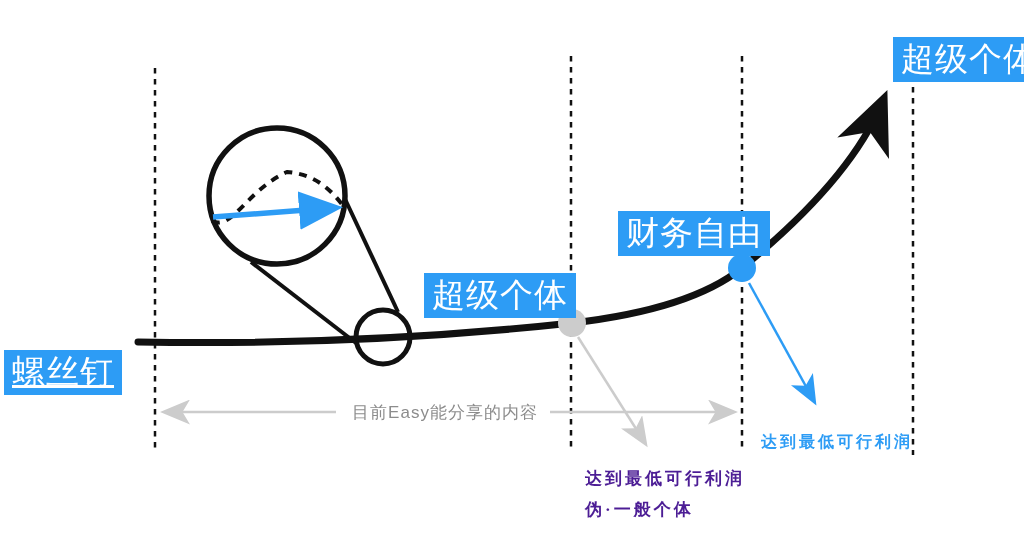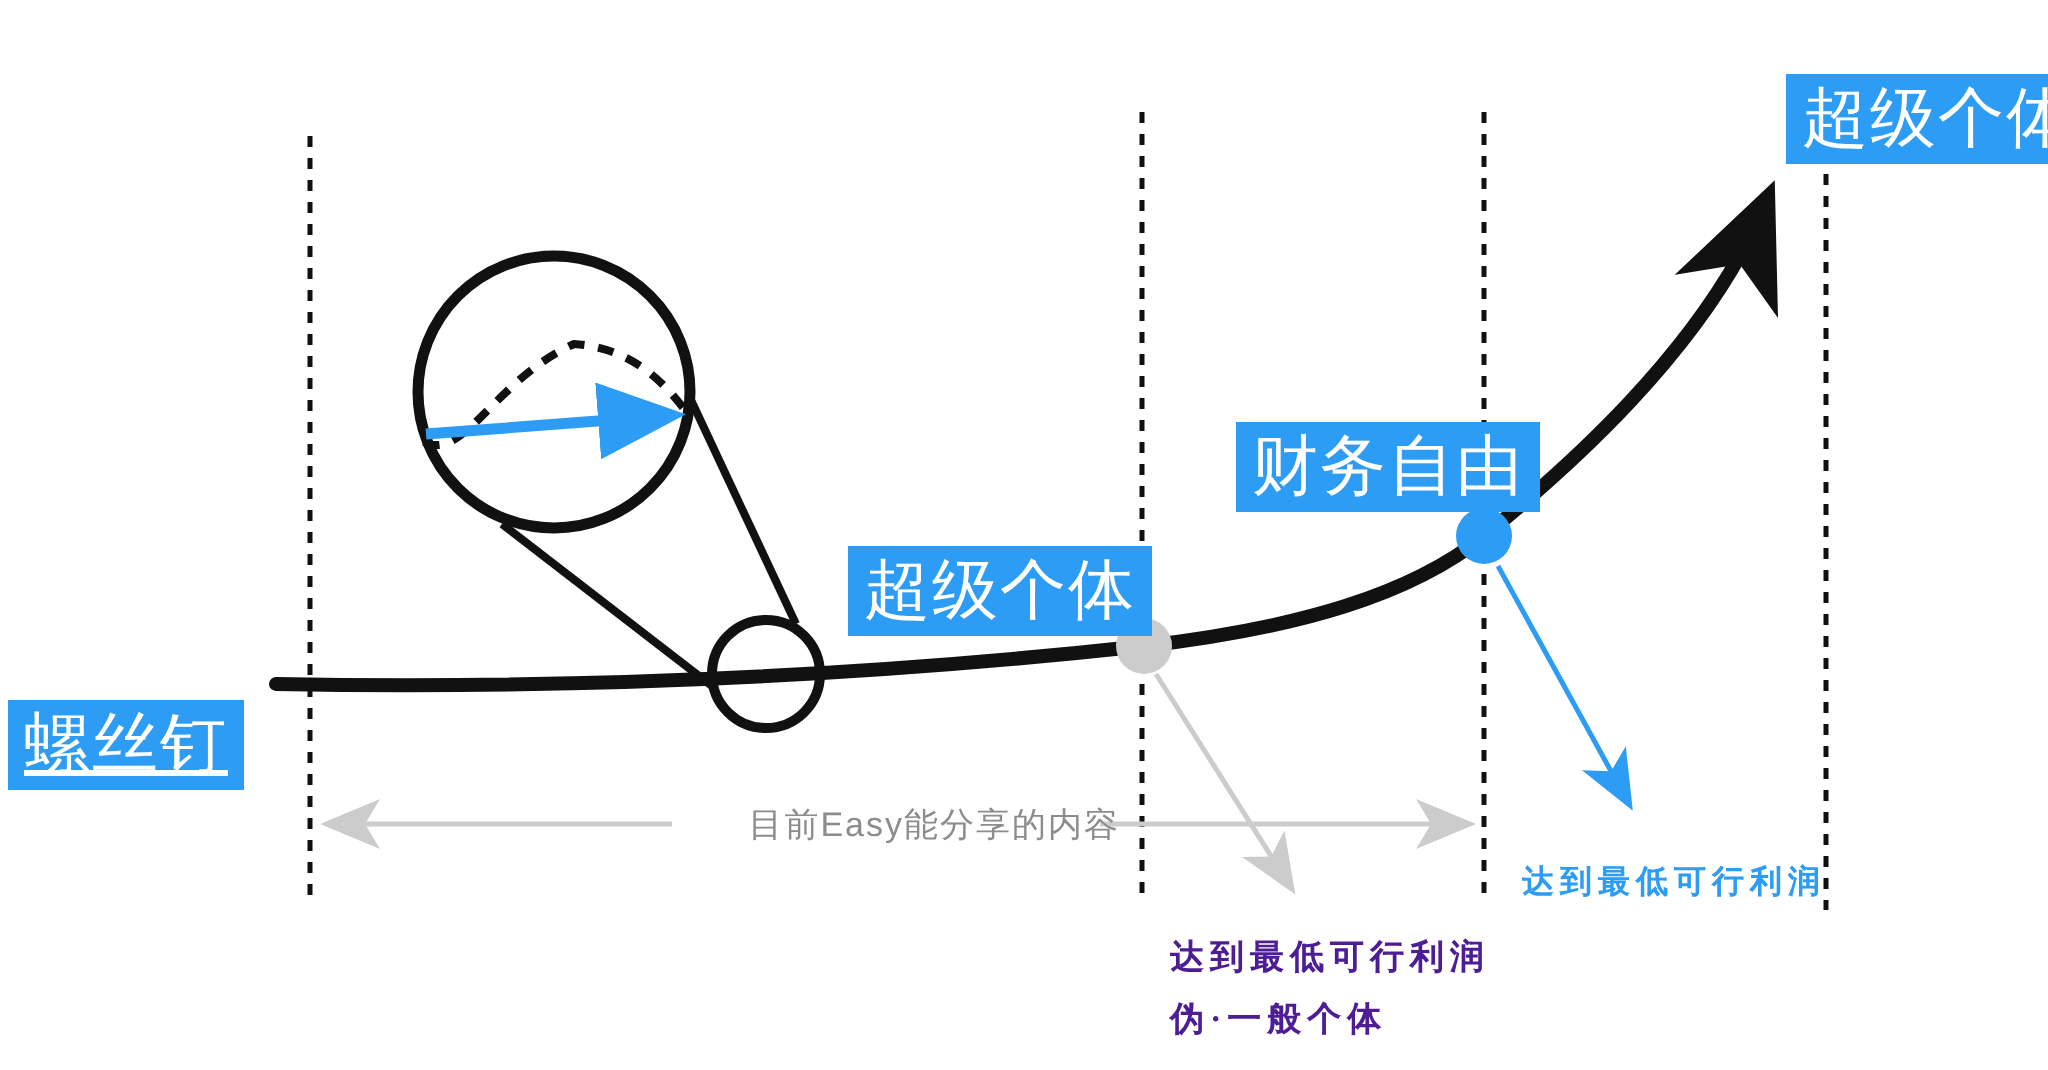--- a/index.html
+++ b/index.html
@@ -11,21 +11,21 @@
   .stage{position:relative;width:1024px;height:535px;}
   svg.layer{position:absolute;left:0;top:0;}
   .label{
     position:absolute;
     background:#2D9CF5;color:#ffffff;
     font-size:33px;line-height:1;letter-spacing:1px;
     padding:5px 8px 7px 8px;white-space:nowrap;
   }
   .range-text{
     position:absolute;left:330px;top:401px;width:230px;
-    text-align:right;font-size:17px;color:#8C8C8C;letter-spacing:1px;
+    text-align:center;font-size:17px;color:#8C8C8C;letter-spacing:1px;
   }
   .note{
     position:absolute;white-space:nowrap;
     font-family:"Liberation Serif","DejaVu Serif",serif;
     font-size:17px;letter-spacing:3px;line-height:31px;
   }
   .note-gray{left:585px;top:463px;color:#4c1d95;font-weight:bold;}
   .note-blue{left:761px;top:426px;color:#2D9CF5;font-weight:bold;font-size:16px;}
 </style>
 </head>

